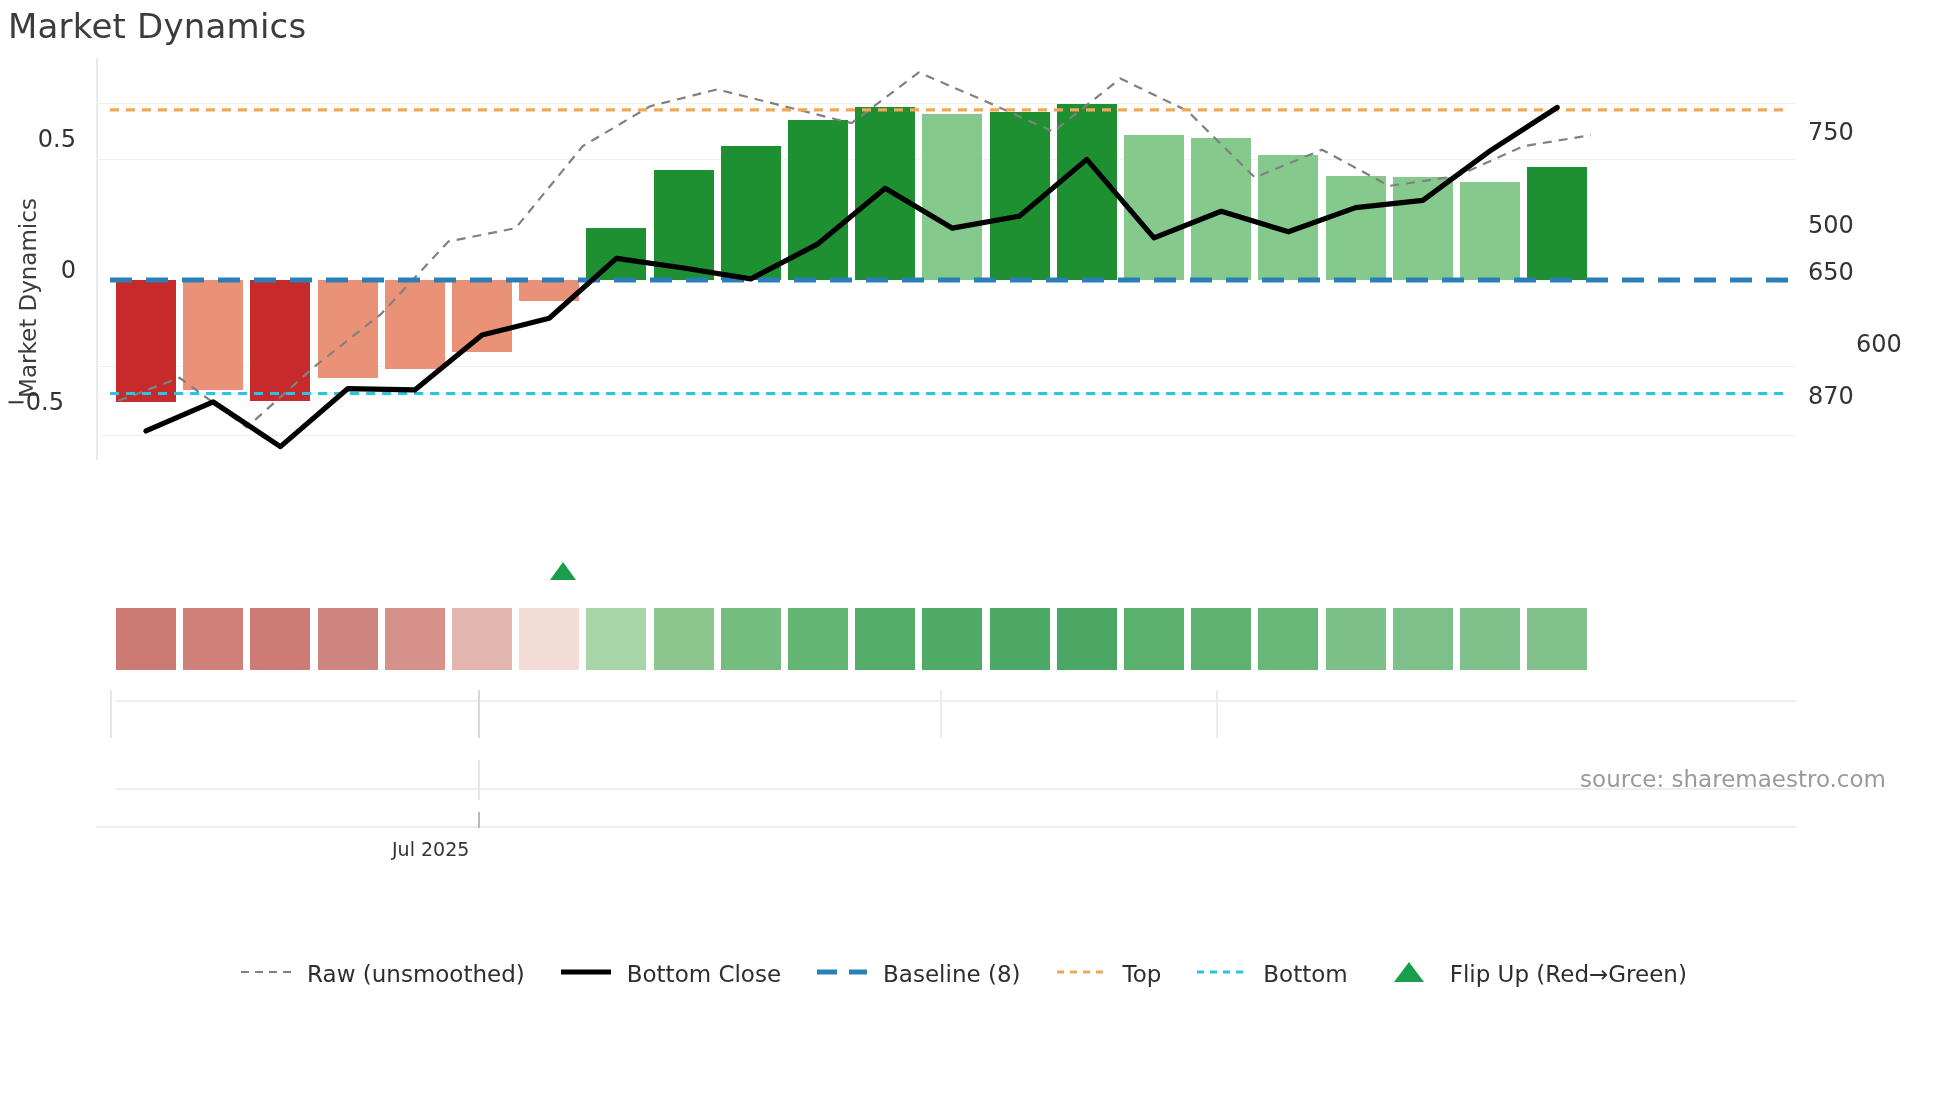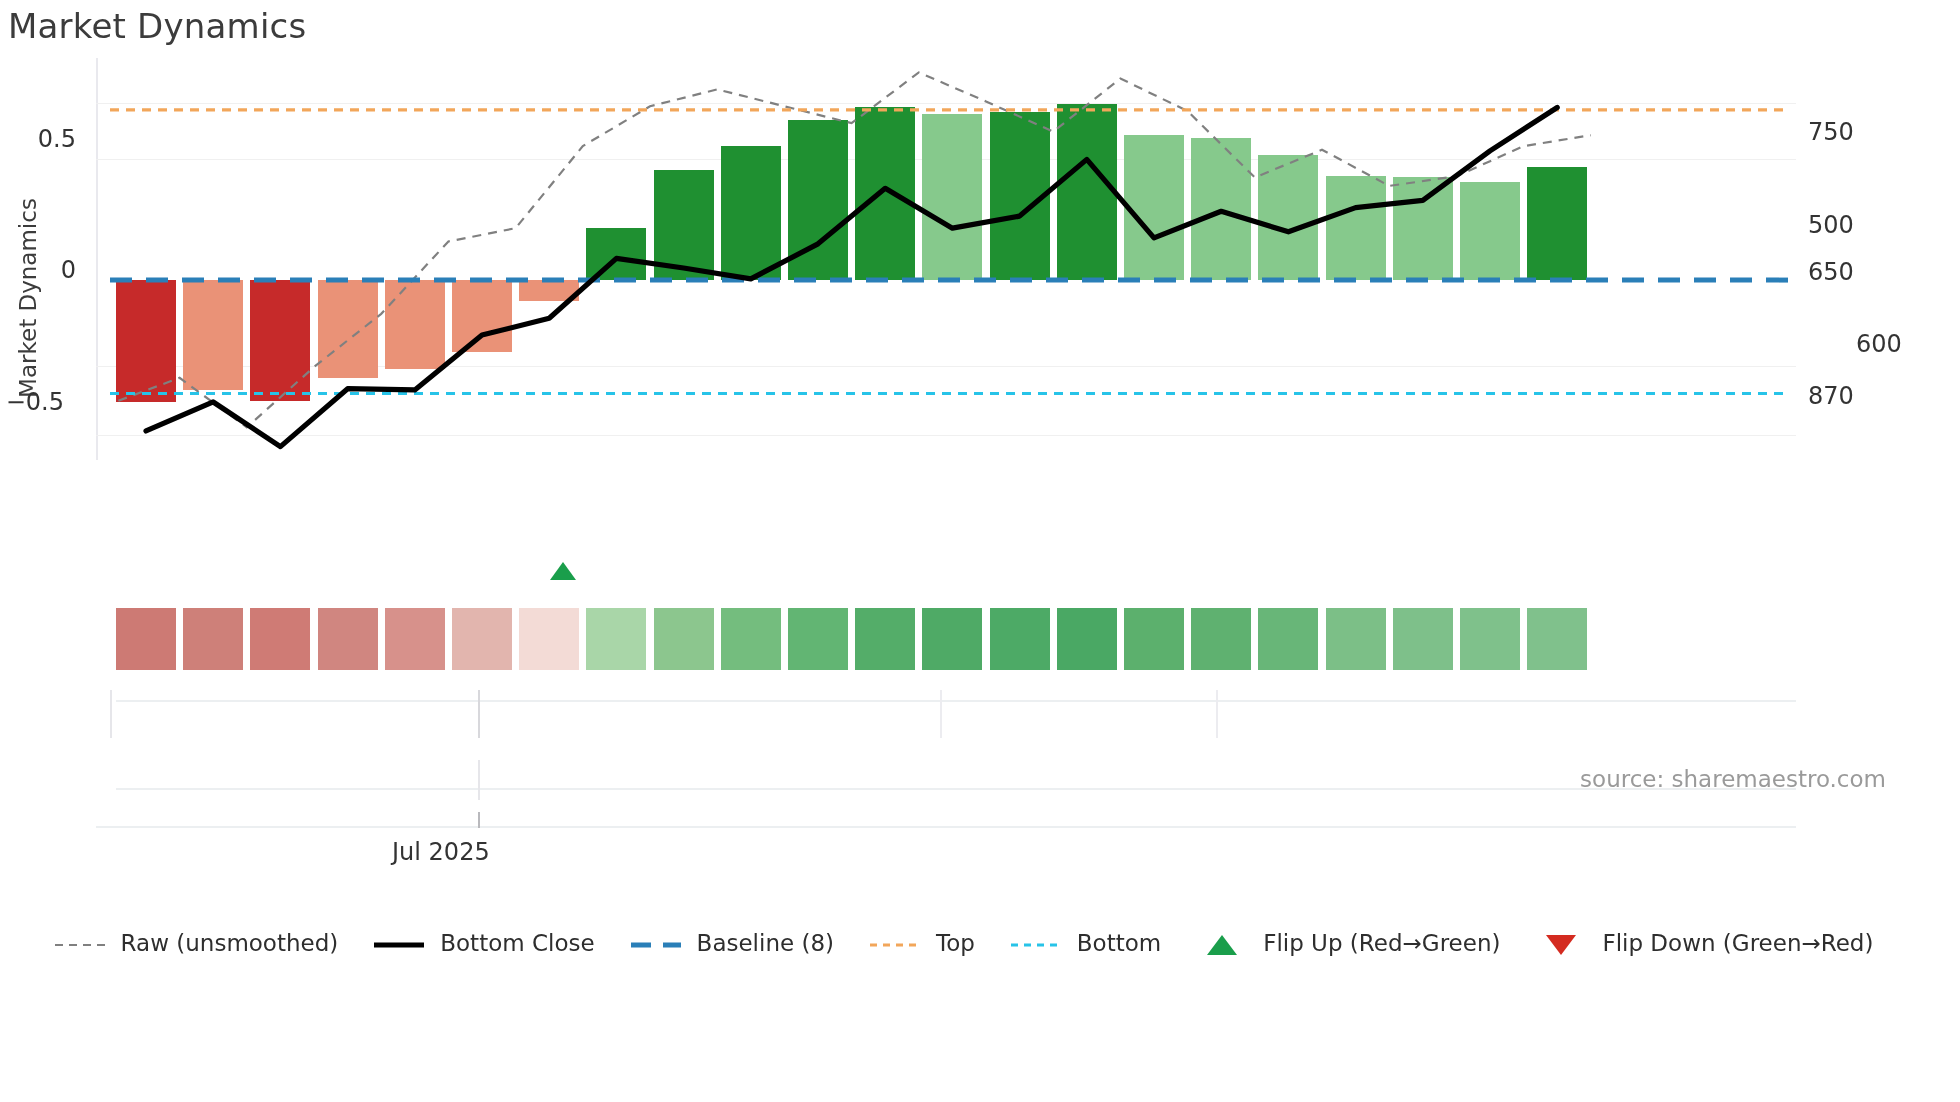--- a/index.html
+++ b/index.html
@@ -11,25 +11,25 @@
   .tick{position:absolute;font-size:24px;color:#333;white-space:nowrap;}
   .tick-left{text-align:right;width:70px;}
   .tick-right{text-align:left;width:90px;}
   .plot{position:absolute;left:96px;top:58px;width:1700px;height:420px;}
   .gridline{position:absolute;left:0;width:100%;height:1px;background:#f0f0f0;}
   .spine-left{position:absolute;left:96px;top:58px;width:2px;height:402px;background:#e9e9ee;}
   .bar{position:absolute;}
   .strip{position:absolute;}
   .strip-cell{position:absolute;top:0;}
   .legend{position:absolute;left:0;top:930px;width:1960px;display:flex;justify-content:center;align-items:center;gap:0px;}
-  .leg-item{display:flex;align-items:flex-end;gap:14px;margin-right:34px;}
+  .leg-item{display:flex;align-items:flex-start;gap:14px;margin-right:34px;margin-top:31px;}
   .leg-label{font-size:23px;color:#2e2e2e;white-space:nowrap;}
   .leg-swatch{width:54px;height:22px;position:relative;display:flex;align-items:center;justify-content:center;}
   .src{position:absolute;right:74px;top:766px;font-size:23px;color:#9a9a9a;white-space:nowrap;}
-  .xtick-lab{position:absolute;font-size:24px;color:#333;white-space:nowrap;text-align:center;}
+  .xtick-lab{position:absolute;font-size:19px;color:#333;white-space:nowrap;text-align:center;}
   svg{display:block;}
 </style>
 </head>
 <body>
 
 <div id="root">
 
   <div class="title">Market Dynamics</div>
 
   <div class="axis-label ylab-left">Market Dynamics</div>
@@ -172,22 +172,14 @@
         <span class="leg-label">Bottom</span>
       </div>
       <div class="leg-item">
         <span class="leg-swatch">
           <svg width="34" height="26">
             <polygon points="17,3 32,23 2,23" fill="#1a9e4b"></polygon>
           </svg>
         </span>
         <span class="leg-label">Flip Up (Red→Green)</span>
       </div>
-      <div class="leg-item">
-        <span class="leg-swatch">
-          <svg width="34" height="26">
-            <polygon points="2,3 32,3 17,23" fill="#d42b20"></polygon>
-          </svg>
-        </span>
-        <span class="leg-label">Flip Down (Green→Red)</span>
-      </div>
     </div>
 </div>
 
 </body></html>

